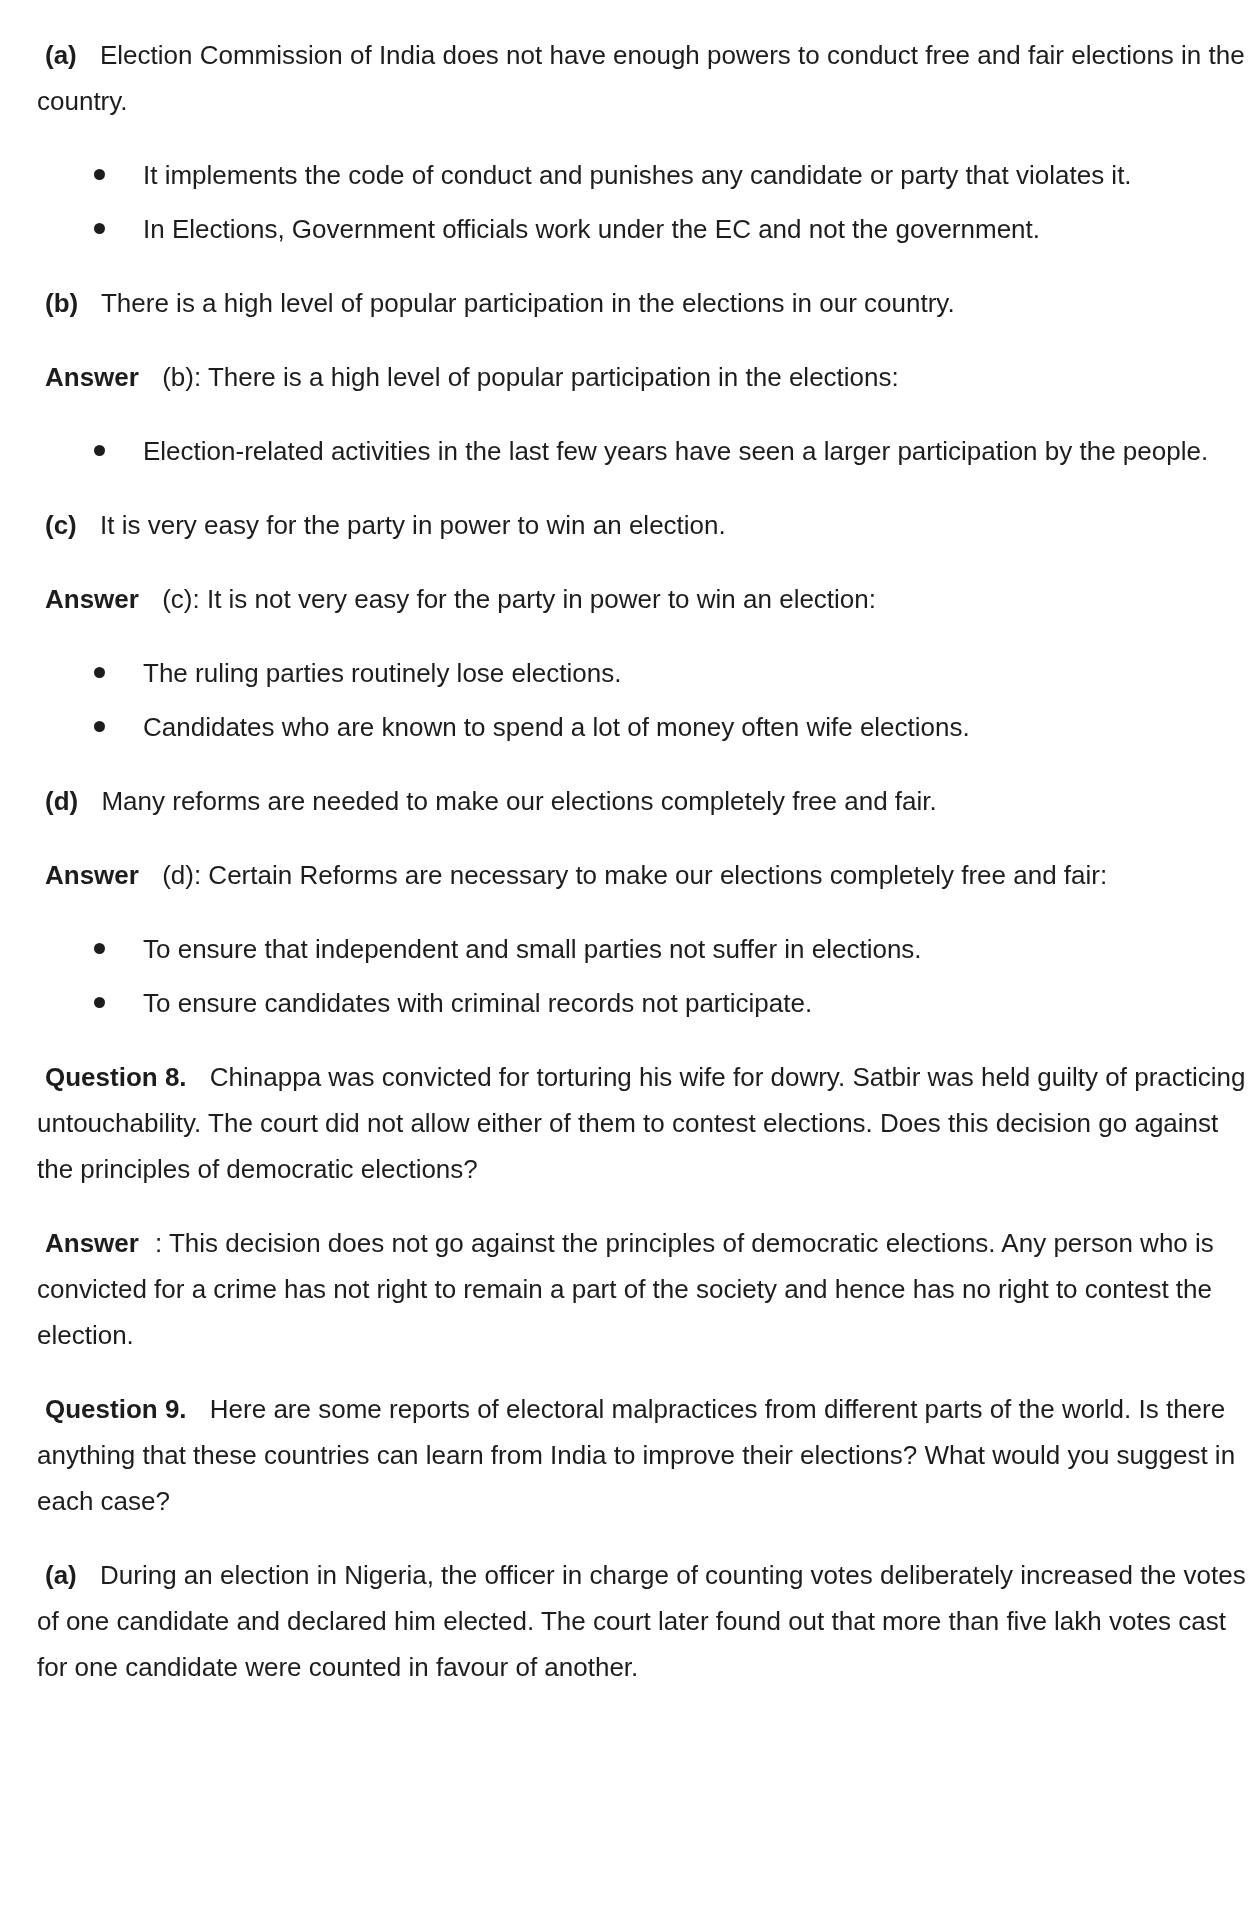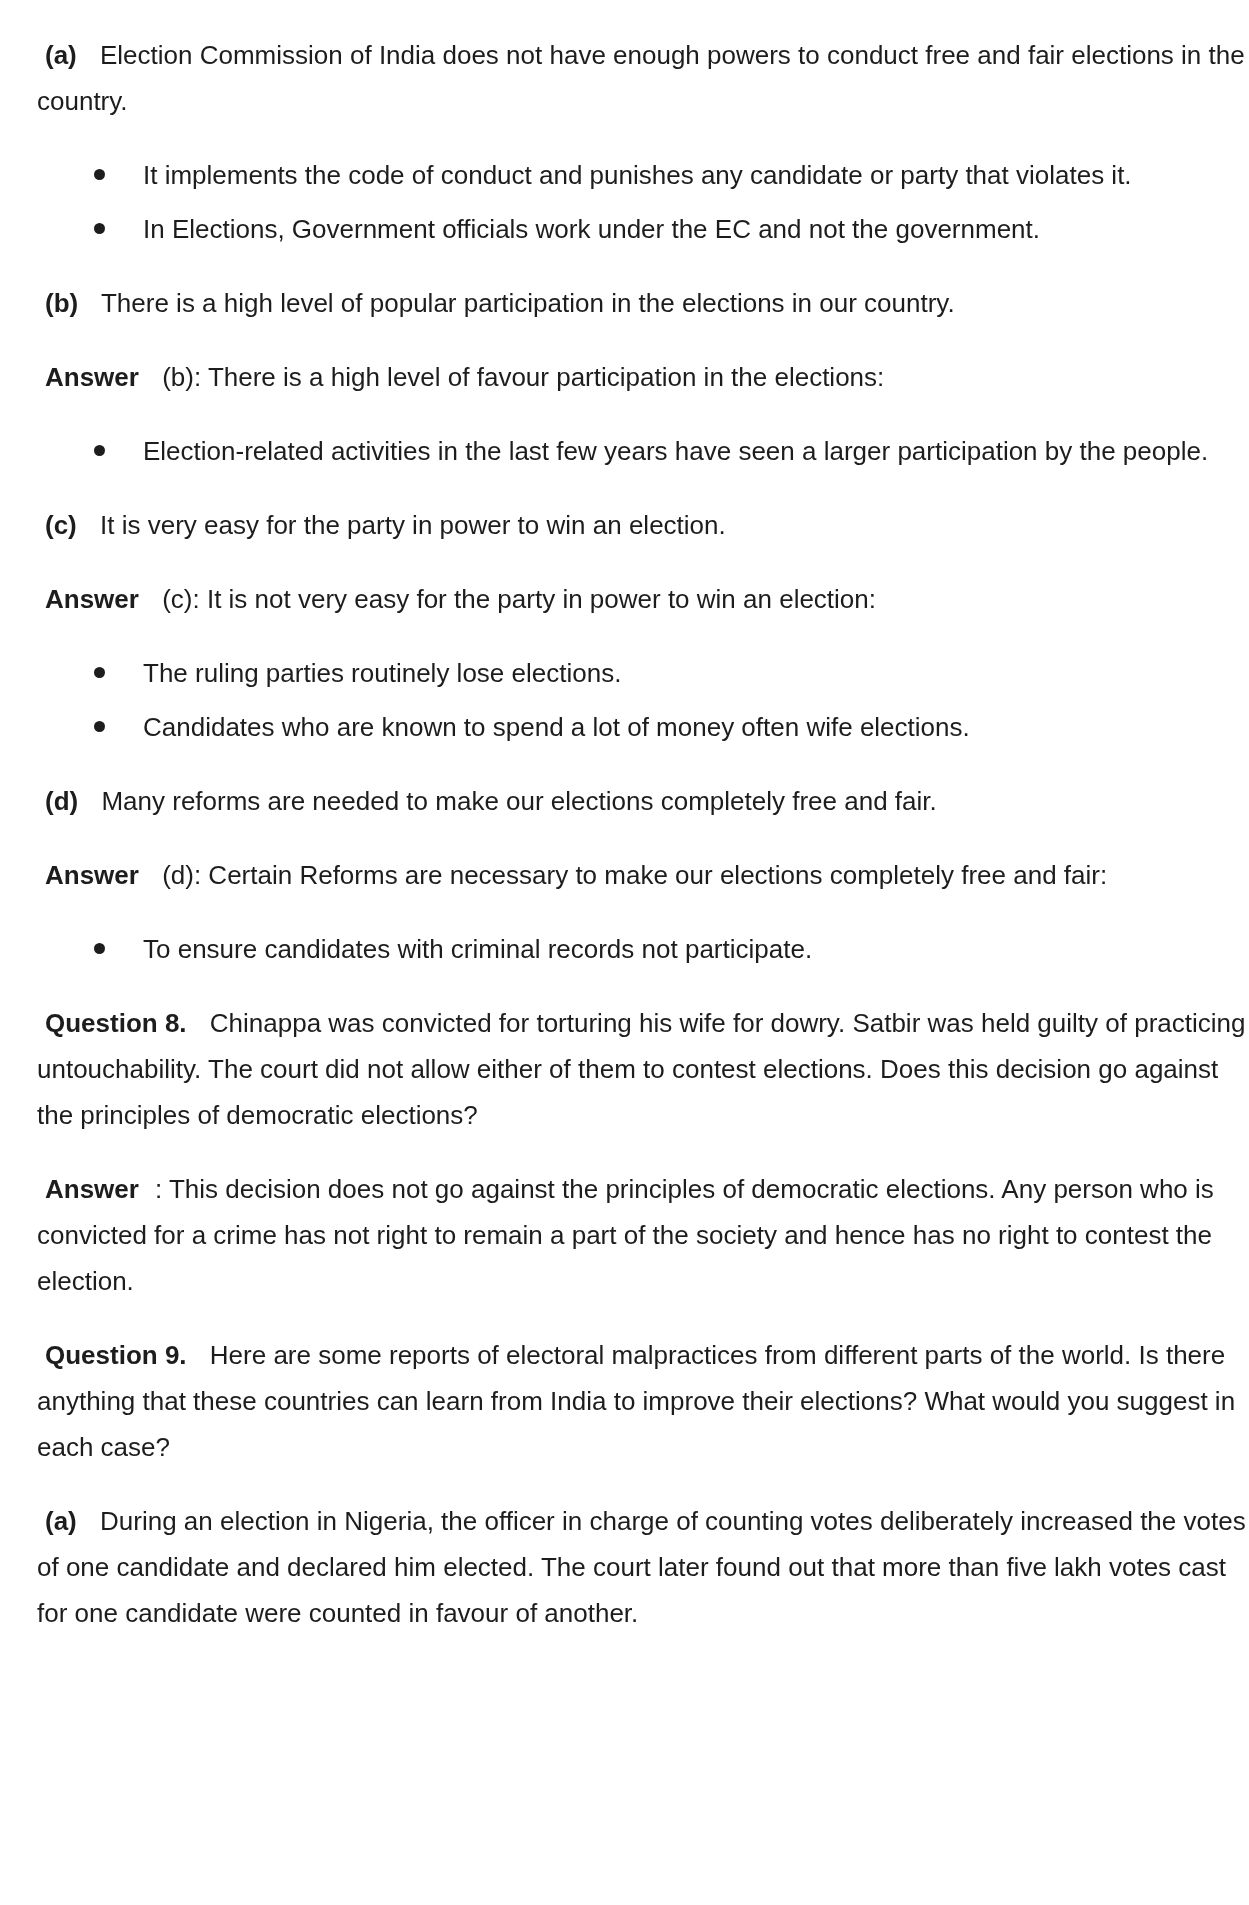--- a/index.html
+++ b/index.html
@@ -39,32 +39,33 @@
 </head>
 <body>
 
 <div class="doc" id="doc">
     <p class="para"><span class="bold">(a)</span><span class=""> Election Commission of India does not have enough powers to conduct free and fair elections in the country.</span></p>
     <ul class="bullets">
       <li>It implements the code of conduct and punishes any candidate or party that violates it.</li>
       <li>In Elections, Government officials work under the EC and not the government.</li>
     </ul>
     <p class="para"><span class="bold">(b)</span><span class=""> There is a high level of popular participation in the elections in our country.</span></p>
-    <p class="para"><span class="bold">Answer</span><span class=""> (b): There is a high level of favour participation in the elections:</span></p>
+    <p class="para"><span class="bold">Answer</span><span class=""> (b): There is a high level of popular participation in the elections:</span></p>
     <ul class="bullets">
       <li>Election-related activities in the last few years have seen a larger participation by the people.</li>
     </ul>
     <p class="para"><span class="bold">(c)</span><span class=""> It is very easy for the party in power to win an election.</span></p>
     <p class="para"><span class="bold">Answer</span><span class=""> (c): It is not very easy for the party in power to win an election:</span></p>
     <ul class="bullets">
       <li>The ruling parties routinely lose elections.</li>
       <li>Candidates who are known to spend a lot of money often wife elections.</li>
     </ul>
     <p class="para"><span class="bold">(d)</span><span class=""> Many reforms are needed to make our elections completely free and fair.</span></p>
     <p class="para"><span class="bold">Answer</span><span class=""> (d): Certain Reforms are necessary to make our elections completely free and fair:</span></p>
     <ul class="bullets">
+      <li>To ensure that independent and small parties not suffer in elections.</li>
       <li>To ensure candidates with criminal records not participate.</li>
     </ul>
     <p class="para"><span class="bold">Question 8.</span><span class=""> Chinappa was convicted for torturing his wife for dowry. Satbir was held guilty of practicing untouchability. The court did not allow either of them to contest elections. Does this decision go against the principles of democratic elections?</span></p>
     <p class="para"><span class="bold">Answer</span><span class="">: This decision does not go against the principles of democratic elections. Any person who is convicted for a crime has not right to remain a part of the society and hence has no right to contest the election.</span></p>
     <p class="para"><span class="bold">Question 9.</span><span class=""> Here are some reports of electoral malpractices from different parts of the world. Is there anything that these countries can learn from India to improve their elections? What would you suggest in each case?</span></p>
     <p class="para"><span class="bold">(a)</span><span class=""> During an election in Nigeria, the officer in charge of counting votes deliberately increased the votes of one candidate and declared him elected. The court later found out that more than five lakh votes cast for one candidate were counted in favour of another.</span></p>
   </div>
 
 </body></html>

